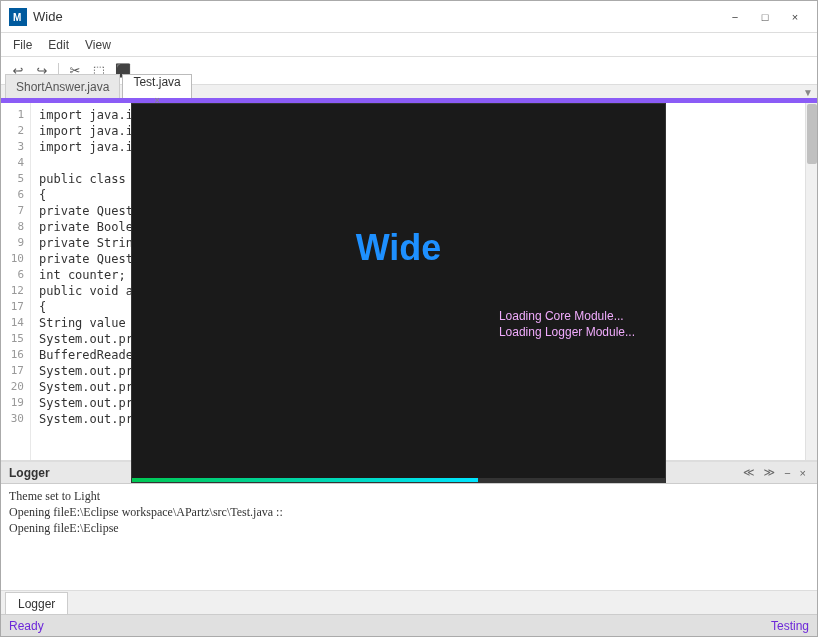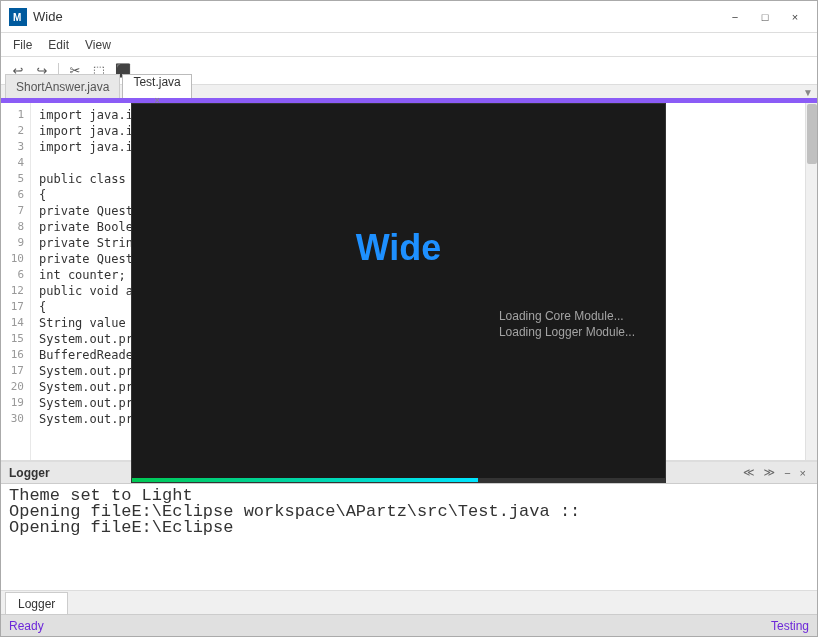--- a/index.html
+++ b/index.html
@@ -255,21 +255,21 @@
       flex-direction: column;
       align-items: flex-start;
       gap: 2px;
       margin-left: 60px;
       align-self: flex-end;
       margin-right: 30px;
       margin-bottom: 20px;
     }
     .splash-loading-text {
       font-size: 12px;
-      color: #a3a3a3;
+      color: #f0abfc;
       font-family: 'Segoe UI', Arial, sans-serif;
     }
     .splash-progress-bar {
       position: absolute;
       bottom: 0;
       left: 0;
       right: 0;
       height: 4px;
       background: #333;
     }
@@ -309,22 +309,22 @@
     }
     .logger-ctrl-btn {
       font-size: 11px;
       color: #666;
       cursor: pointer;
       padding: 1px 3px;
     }
     .logger-content {
       flex: 1;
       padding: 4px 8px;
-      font-size: 17px;
-      font-family: Liberation Mono, monospace;
+      font-size: 12px;
+      font-family: Liberation Serif, serif;
       color: #333;
       overflow: hidden;
     }
     .logger-line {
       height: 16px;
       line-height: 16px;
       white-space: nowrap;
     }
 
     

